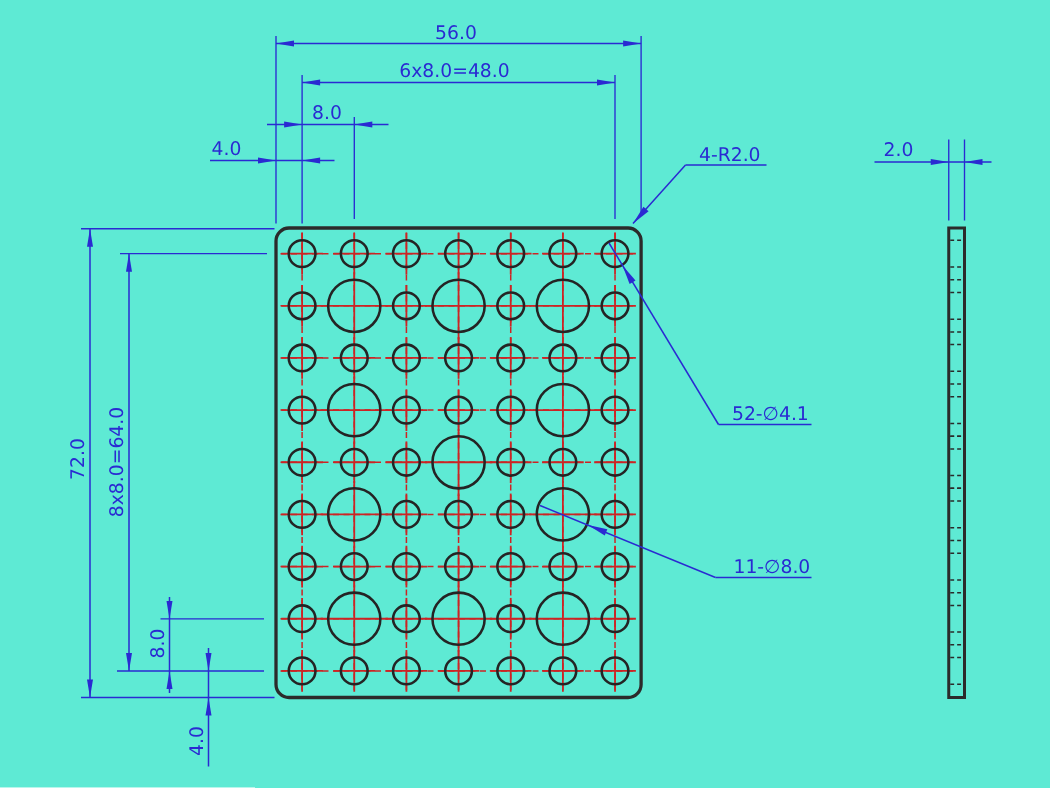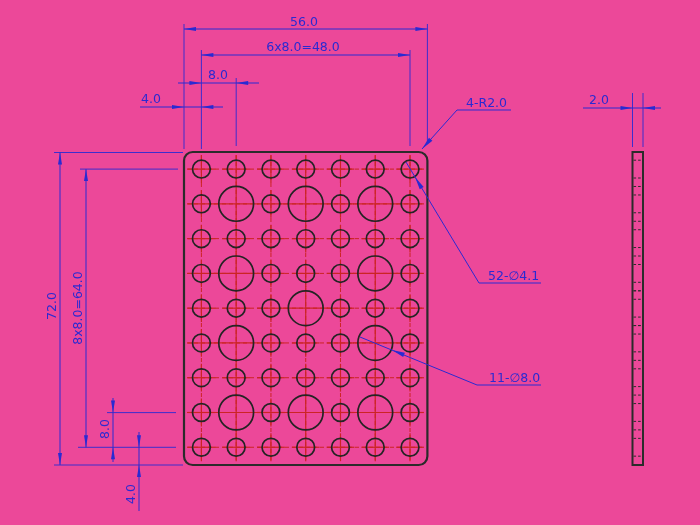--- a/index.html
+++ b/index.html
@@ -1,19 +1,19 @@
 <!DOCTYPE html>
 <html><head>
 <meta charset="utf-8">
 <style>
   html,body{margin:0;padding:0;background:#ffffff;}
   .canvas{
     position:relative;
     width:700px;height:525px;
-    background:#ec4899;
+    background:#5eead4;
     overflow:hidden;
     font-family:"DejaVu Sans", sans-serif;
   }
   svg text{
     font-family:"DejaVu Sans", sans-serif;
     font-size:12.5px;
   }
 </style>
 </head>
 <body>

